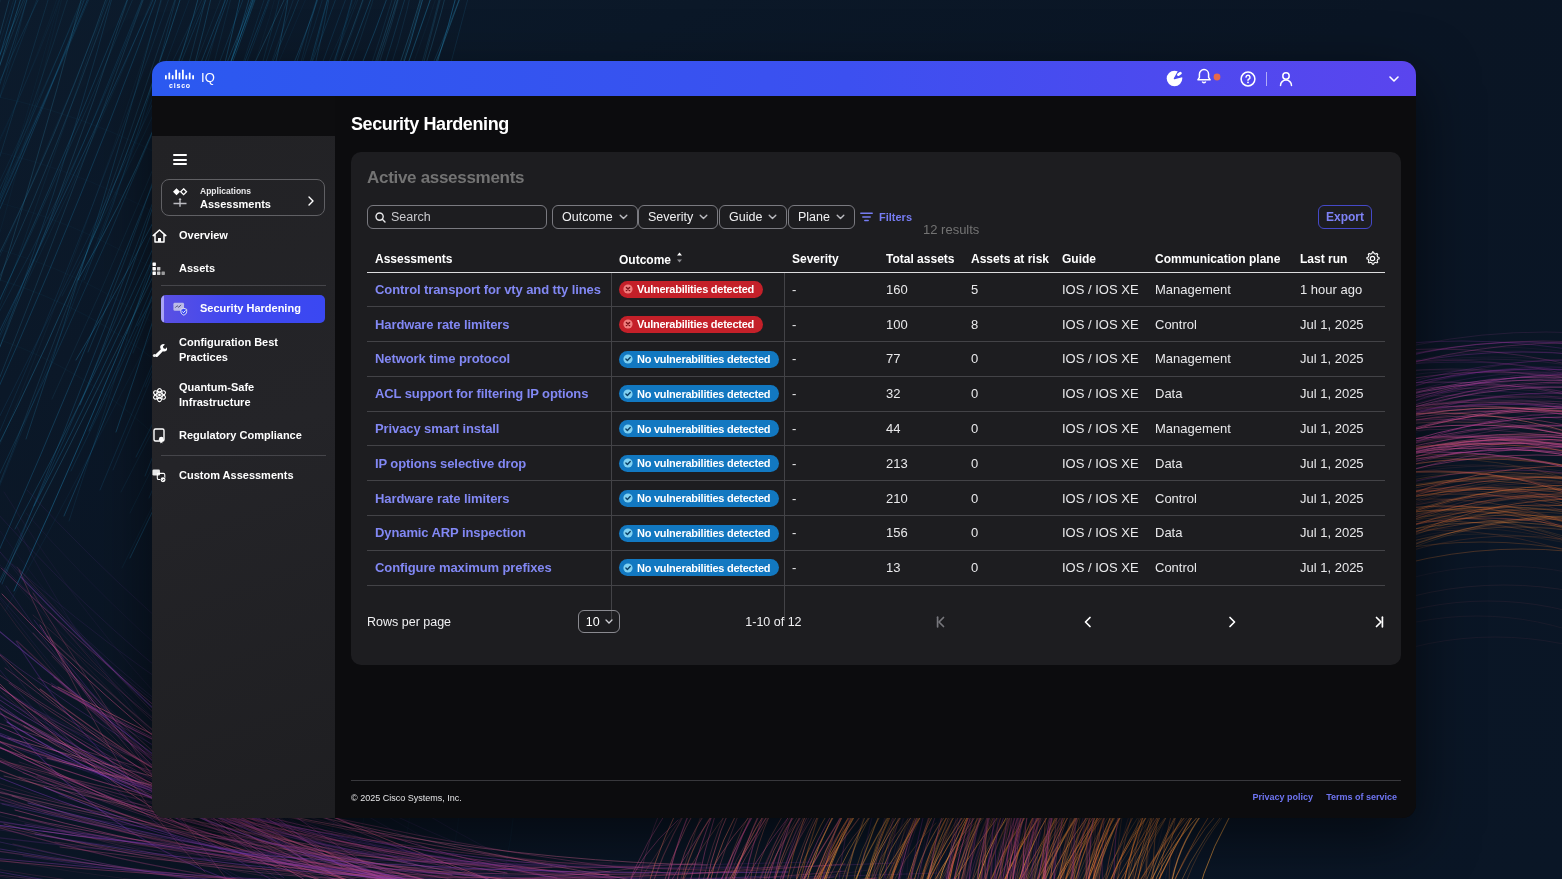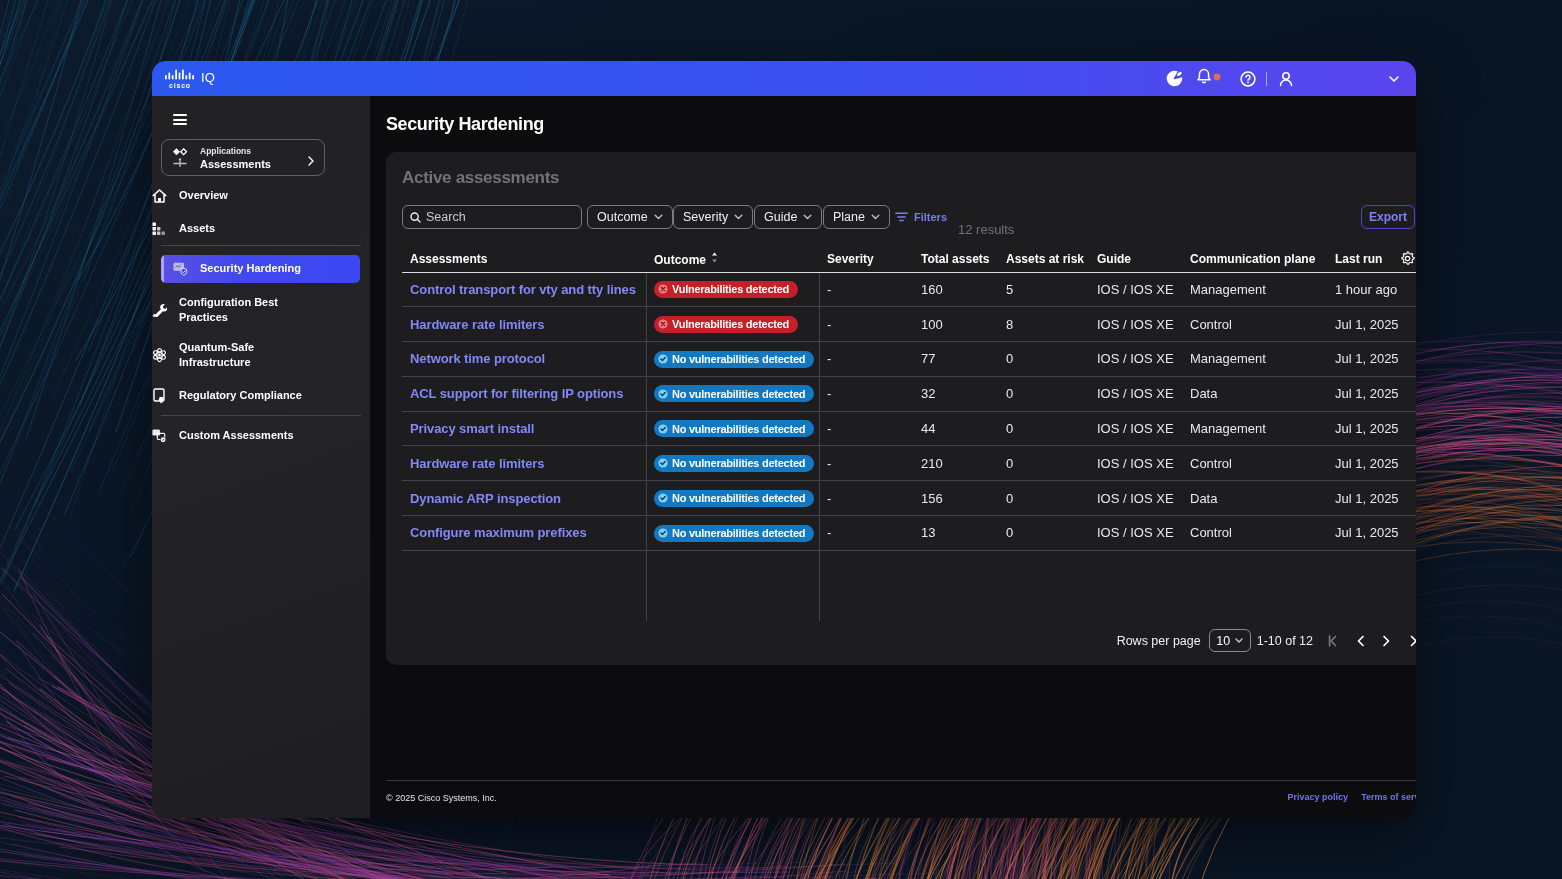--- a/index.html
+++ b/index.html
@@ -11,21 +11,21 @@
   background:#0d0d0f; }
 .topbar { position:absolute; left:0; top:0; width:100%; height:35px;
   background:linear-gradient(90deg,#2b59f0 0%,#3c50f0 55%,#5a45ee 100%);
   color:#fff; }
 .logo { position:absolute; left:13px; top:5px; display:flex; align-items:center; }
 .iq { font-size:13px; font-weight:500; letter-spacing:.2px; margin-left:6px; color:#fff; }
 .tb-icons { position:absolute; top:0; height:35px; display:flex; align-items:center; }
 .tb-sep { width:1px; height:14px; background:rgba(255,255,255,.55); }
 .tb-chev { position:absolute; right:17px; top:0; height:35px; display:flex; align-items:center; }
 .shell { position:absolute; top:35px; left:0; right:0; bottom:0; display:flex; }
-.sidebar { width:218px; background:linear-gradient(160deg,#222225 0%,#242428 45%,#1e1e21 100%); flex:none; position:relative; }
+.sidebar { width:183px; background:linear-gradient(160deg,#222225 0%,#242428 45%,#1e1e21 100%); flex:none; position:relative;margin-top:40px; }
 .main { flex:1; background:#0c0c0e; position:relative; }
 
 
 .burger { position:absolute; left:21px; top:18px; width:14px; }
 .burger div { height:2px; background:#fff; border-radius:1px; margin-bottom:2.6px; }
 .appbox { position:absolute; left:9px; top:43px; width:164px; height:37px;
   border:1px solid #606064; border-radius:8px; display:flex; align-items:center; }
 .appbox .txt { margin-left:9px; }
 .appbox .t1 { font-size:8.5px; color:#e8e8ea; font-weight:700; margin-bottom:2px; }
 .appbox .t2 { font-size:11px; color:#fff; font-weight:700; }
@@ -49,39 +49,39 @@
 .search { position:absolute; left:0; top:0; width:180px; height:24px; border:1px solid #7a7a80;
   border-radius:6px; color:#c9c9cd; font-size:12.5px; display:flex; align-items:center; padding-left:7px; }
 .search svg { margin-right:5px; }
 .fbtn { position:absolute; top:0; height:24px; border:1px solid #7a7a80; border-radius:6px;
   color:#f0f0f2; font-size:12.5px; display:flex; align-items:center; padding:0 9px; }
 .fbtn svg { margin-left:6px; }
 .filters { position:absolute; left:493px; top:0; height:24px; display:flex; align-items:center;
   color:#767cf3; font-size:11px; font-weight:700; }
 .results { position:absolute; left:556px; top:12px; height:24px; display:flex; align-items:center;
   color:#737373; font-size:13px; }
-.export { position:absolute; right:5px; top:0; height:24px; border:1.5px solid #4549c8; border-radius:6px;
+.export { position:absolute; right:13px; top:0; height:24px; border:1.5px solid #4549c8; border-radius:6px;
   color:#7e82f5; font-size:12px; font-weight:700; display:flex; align-items:center; padding:0 7px; }
 
 table { position:absolute; left:16px; top:95px; border-collapse:collapse; table-layout:fixed; width:1018px; }
 th { font-size:12px; color:#fff; text-align:left; font-weight:700; height:25px; padding:0 0 0 8px;
   border-bottom:1.5px solid #dcdcde; white-space:nowrap; }
 td { font-size:13px; color:#e9e9eb; height:34.8px; padding:0 0 0 8px; border-bottom:1px solid #434347; white-space:nowrap; }
 td.lnk { color:#8288f4; font-weight:700; letter-spacing:-0.1px; }
 .vline1, .vline2 { position:absolute; top:121px; width:1px; height:348px; background:#434347; }
 .vline1 { left:260px; } .vline2 { left:433px; }
 .pill { display:inline-flex; align-items:center; height:17px; border-radius:9px; padding:0 9px 0 4px;
   color:#fff; font-size:11px; font-weight:700; letter-spacing:-0.25px; vertical-align:middle; }
 .pill svg { margin-right:4px; }
 .pill.red { background:#c42029; }
 .pill.blue { background:#1278c1; }
 .sorticon { display:inline-block; vertical-align:1px; margin-left:5px; }
 .gear { position:absolute; right:5px; top:4px; }
-.pager { position:absolute; left:16px; right:16px; top:466px; height:45px; display:flex;
-  align-items:center; justify-content:flex-end; color:#f0f0f2; font-size:12.5px; }
+.pager { position:absolute; left:16px; right:16px; top:447px; height:45px; display:flex;
+  align-items:center; justify-content:space-between; color:#f0f0f2; font-size:12.5px; }
 .rpp-box { width:42px; height:23px; border:1px solid #8a8a90; border-radius:6px; margin:0 6px 0 8px;
   display:flex; align-items:center; justify-content:center; font-size:12.5px; color:#fff; }
 .pgi { margin-left:17px; display:flex; }
 .pgi.first { margin-left:14px; }
 
 .footer { position:absolute; left:16px; width:1050px; top:684px; border-top:1px solid #38383c; }
 .copy { position:absolute; left:0; top:12px; font-size:9px; color:#e4e4e6; }
 .flinks { position:absolute; right:4px; top:11px; font-size:9px; font-weight:700; color:#6f75f2; }
 .flinks span { margin-left:13px; }
 </style>
@@ -1057,20 +1057,33 @@
                       <path d="M2.9 5.1 L4.4 6.6 L7.2 3.6" fill="none" stroke="#0b3f66" stroke-width="1.4" stroke-linecap="round" stroke-linejoin="round"></path>
                     </svg>No vulnerabilities detected</span></td>
                 <td>-</td>
                 <td>44</td>
                 <td>0</td>
                 <td>IOS / IOS XE</td>
                 <td>Management</td>
                 <td>Jul 1, 2025</td>
               </tr>
 <tr>
+                <td class="lnk">IP options selective drop</td>
+                <td><span class="pill blue"><svg width="10" height="10" viewBox="0 0 10 10">
+                      <circle cx="5" cy="5" r="4.6" fill="#7fd0f2"></circle>
+                      <path d="M2.9 5.1 L4.4 6.6 L7.2 3.6" fill="none" stroke="#0b3f66" stroke-width="1.4" stroke-linecap="round" stroke-linejoin="round"></path>
+                    </svg>No vulnerabilities detected</span></td>
+                <td>-</td>
+                <td>213</td>
+                <td>0</td>
+                <td>IOS / IOS XE</td>
+                <td>Data</td>
+                <td>Jul 1, 2025</td>
+              </tr>
+<tr>
                 <td class="lnk">Hardware rate limiters</td>
                 <td><span class="pill blue"><svg width="10" height="10" viewBox="0 0 10 10">
                       <circle cx="5" cy="5" r="4.6" fill="#7fd0f2"></circle>
                       <path d="M2.9 5.1 L4.4 6.6 L7.2 3.6" fill="none" stroke="#0b3f66" stroke-width="1.4" stroke-linecap="round" stroke-linejoin="round"></path>
                     </svg>No vulnerabilities detected</span></td>
                 <td>-</td>
                 <td>210</td>
                 <td>0</td>
                 <td>IOS / IOS XE</td>
                 <td>Control</td>

